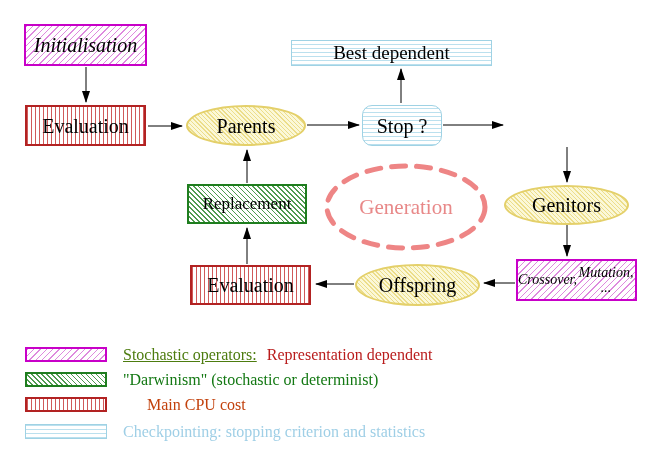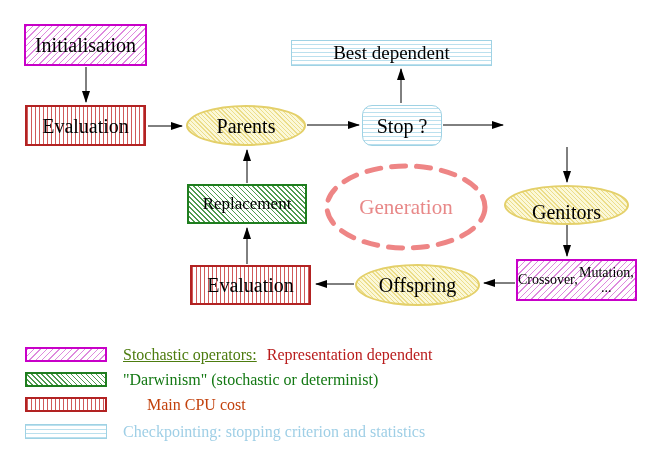--- a/index.html
+++ b/index.html
@@ -25,20 +25,21 @@
     justify-content: center;
     color: #000000;
     text-align: center;
     line-height: 1.1;
   }
   .rect { }
   .ellipse { border-radius: 50%; }
   .hatch-magenta {
     border: 2px solid #c800c8;
     background-image: repeating-linear-gradient(135deg, #de8ade 0, #de8ade 1px, transparent 1px, transparent 4.5px);
+    font-style: italic;
   }
   .hatch-red {
     border: 2px solid #b22222;
     background-image: repeating-linear-gradient(90deg, #d05a5a 0, #d05a5a 1px, transparent 1px, transparent 4px);
   }
   .hatch-cyan {
     border: 1px solid #9fd2e4;
     background-image: repeating-linear-gradient(0deg, #bbe0ee 0, #bbe0ee 1px, transparent 1px, transparent 4px);
   }
   .hatch-green {
@@ -132,21 +133,21 @@
 
   <div class="node rect hatch-cyan fs20" style="left:362px; top:105px; width:80px; height:41px; border-radius:10px;">
     <span>Stop ?</span>
   </div>
 
 
   <div class="node rect hatch-green fs17" style="left:187px; top:184px; width:120px; height:40px;">
     <span>Replacement</span>
   </div>
 
-  <div class="node ellipse hatch-yellow fs20" style="left:504px; top:185px; width:125px; height:40px;align-items:flex-end;">
+  <div class="node ellipse hatch-yellow fs20" style="left:504px; top:185px; width:125px; height:40px;">
     <span>Genitors</span>
   </div>
 
   <div class="node rect hatch-red fs20" style="left:190px; top:265px; width:121px; height:40px;">
     <span>Evaluation</span>
   </div>
 
   <div class="node ellipse hatch-yellow fs20" style="left:355px; top:264px; width:125px; height:42px;">
     <span>Offspring</span>
   </div>

